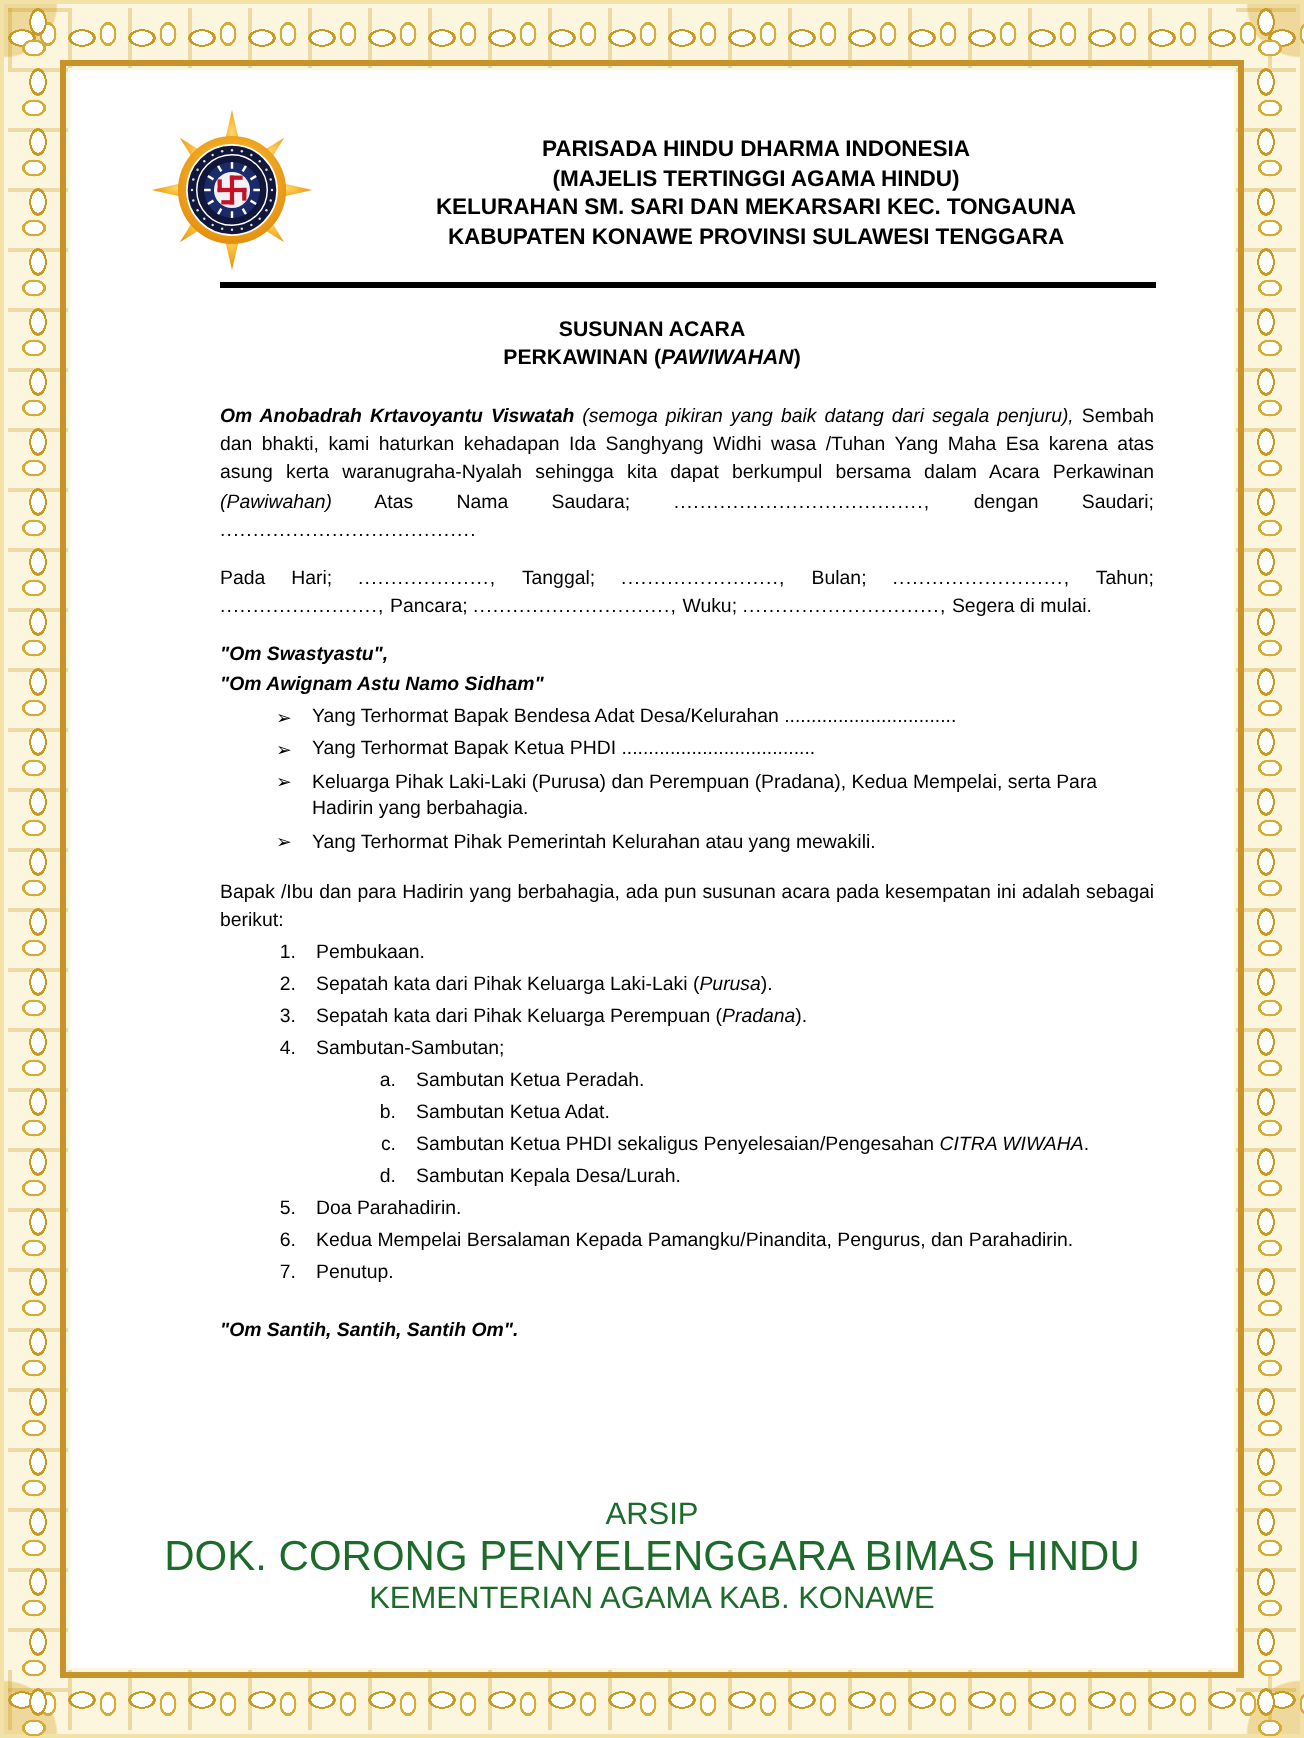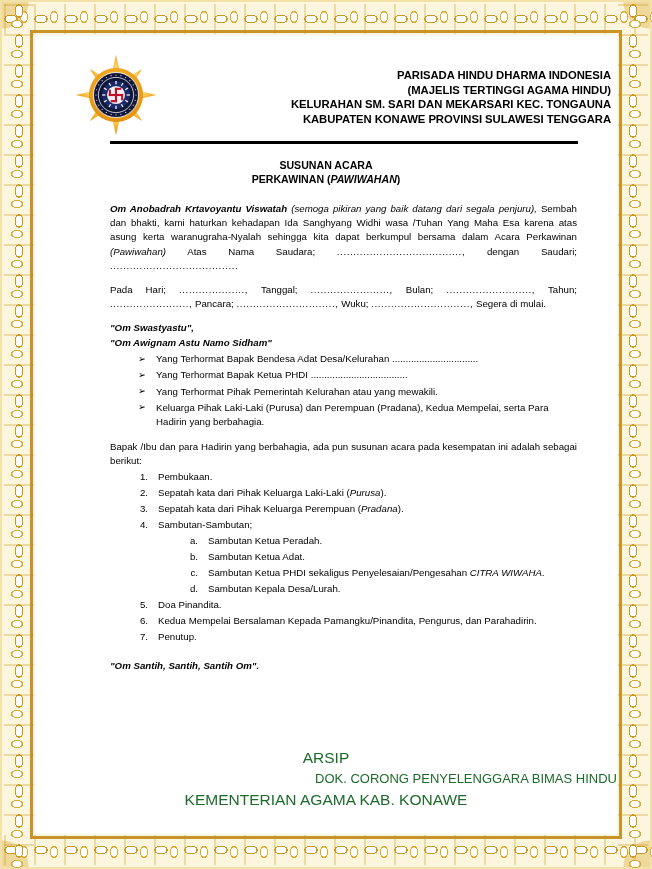--- a/index.html
+++ b/index.html
@@ -88,21 +88,21 @@
     height: 92px;
   }
   .logo {
     position: absolute;
     left: 40px; top: 2px;
     width: 82px; height: 82px;
   }
   .header-titles {
     position: absolute;
     left: 110px; right: 6px; top: 16px;
-    text-align: right;
+    text-align: center;
     color: #000;
     font-weight: bold;
     font-size: 11.3px;
     line-height: 14.6px;
     letter-spacing: -0.05px;
   }
   .header-titles div { white-space: nowrap; }
 
   .rule {
     position: absolute;
@@ -235,21 +235,21 @@
   
   .archive {
     position: absolute;
     left: 0; right: 0;
     bottom: 24px;
     text-align: center;
     font-weight: normal;
     line-height: 21px;
   }
   .archive .l1 { font-size: 15.5px; }
-  .archive .l2 { font-size: 13px; text-align: right; }
+  .archive .l2 { font-size: 21px; }
   .archive .l3 { font-size: 15.5px; }
 </style>
 </head>
 <body>
 
 <div class="page">
 
   <div class="frame-outer">
     <div class="band band-top"></div>
     <div class="band band-bottom"></div>
@@ -376,42 +376,42 @@
       <div class="block-gap"></div>
 
       <div class="greeting">
         <div>"Om Swastyastu",</div>
         <div>"Om  Awignam  Astu Namo  Sidham"</div>
       </div>
 
       <ul class="arrow-list">
         <li>Yang Terhormat Bapak Bendesa Adat Desa/Kelurahan ................................</li>
         <li>Yang Terhormat Bapak Ketua PHDI ....................................</li>
+        <li>Keluarga Pihak Laki-Laki (Purusa) dan Perempuan (Pradana), Kedua Mempelai, serta Para Hadirin yang berbahagia.</li>
         <li>Yang Terhormat Pihak Pemerintah Kelurahan atau yang mewakili.</li>
-        <li>Keluarga Pihak Laki-Laki (Purusa) dan Perempuan (Pradana), Kedua Mempelai, serta Para Hadirin yang berbahagia.</li>
       </ul>
 
       <div style="height:9px"></div>
 
       <p class="para">Bapak /Ibu dan para Hadirin yang berbahagia, ada pun susunan acara pada kesempatan ini  adalah sebagai berikut:</p>
 
       <ol class="num-list">
         <li><span>Pembukaan.</span></li>
         <li><span>Sepatah kata  dari Pihak Keluarga  Laki-Laki (</span><i>Purusa</i><span>).</span></li>
         <li><span>Sepatah kata  dari Pihak Keluarga Perempuan (</span><i>Pradana</i><span>).</span></li>
         <li>
           <span>Sambutan-Sambutan;</span>
           <ol class="alpha-list">
             <li><span>Sambutan Ketua Peradah.</span></li>
             <li><span>Sambutan Ketua Adat.</span></li>
             <li><span>Sambutan Ketua PHDI sekaligus Penyelesaian/Pengesahan </span><i>CITRA WIWAHA</i><span>.</span></li>
             <li><span>Sambutan Kepala Desa/Lurah.</span></li>
           </ol>
         </li>
-        <li><span>Doa Pinandita.</span></li>
+        <li><span>Doa Parahadirin.</span></li>
         <li><span>Kedua Mempelai Bersalaman Kepada Pamangku/Pinandita, Pengurus, dan Parahadirin.</span></li>
         <li><span>Penutup.</span></li>
       </ol>
 
       <div class="closing">"Om Santih, Santih, Santih Om".</div>
 
     </div>
 
     <div class="archive" style="color:#1d6b2a">
       <div class="l1">ARSIP</div>

